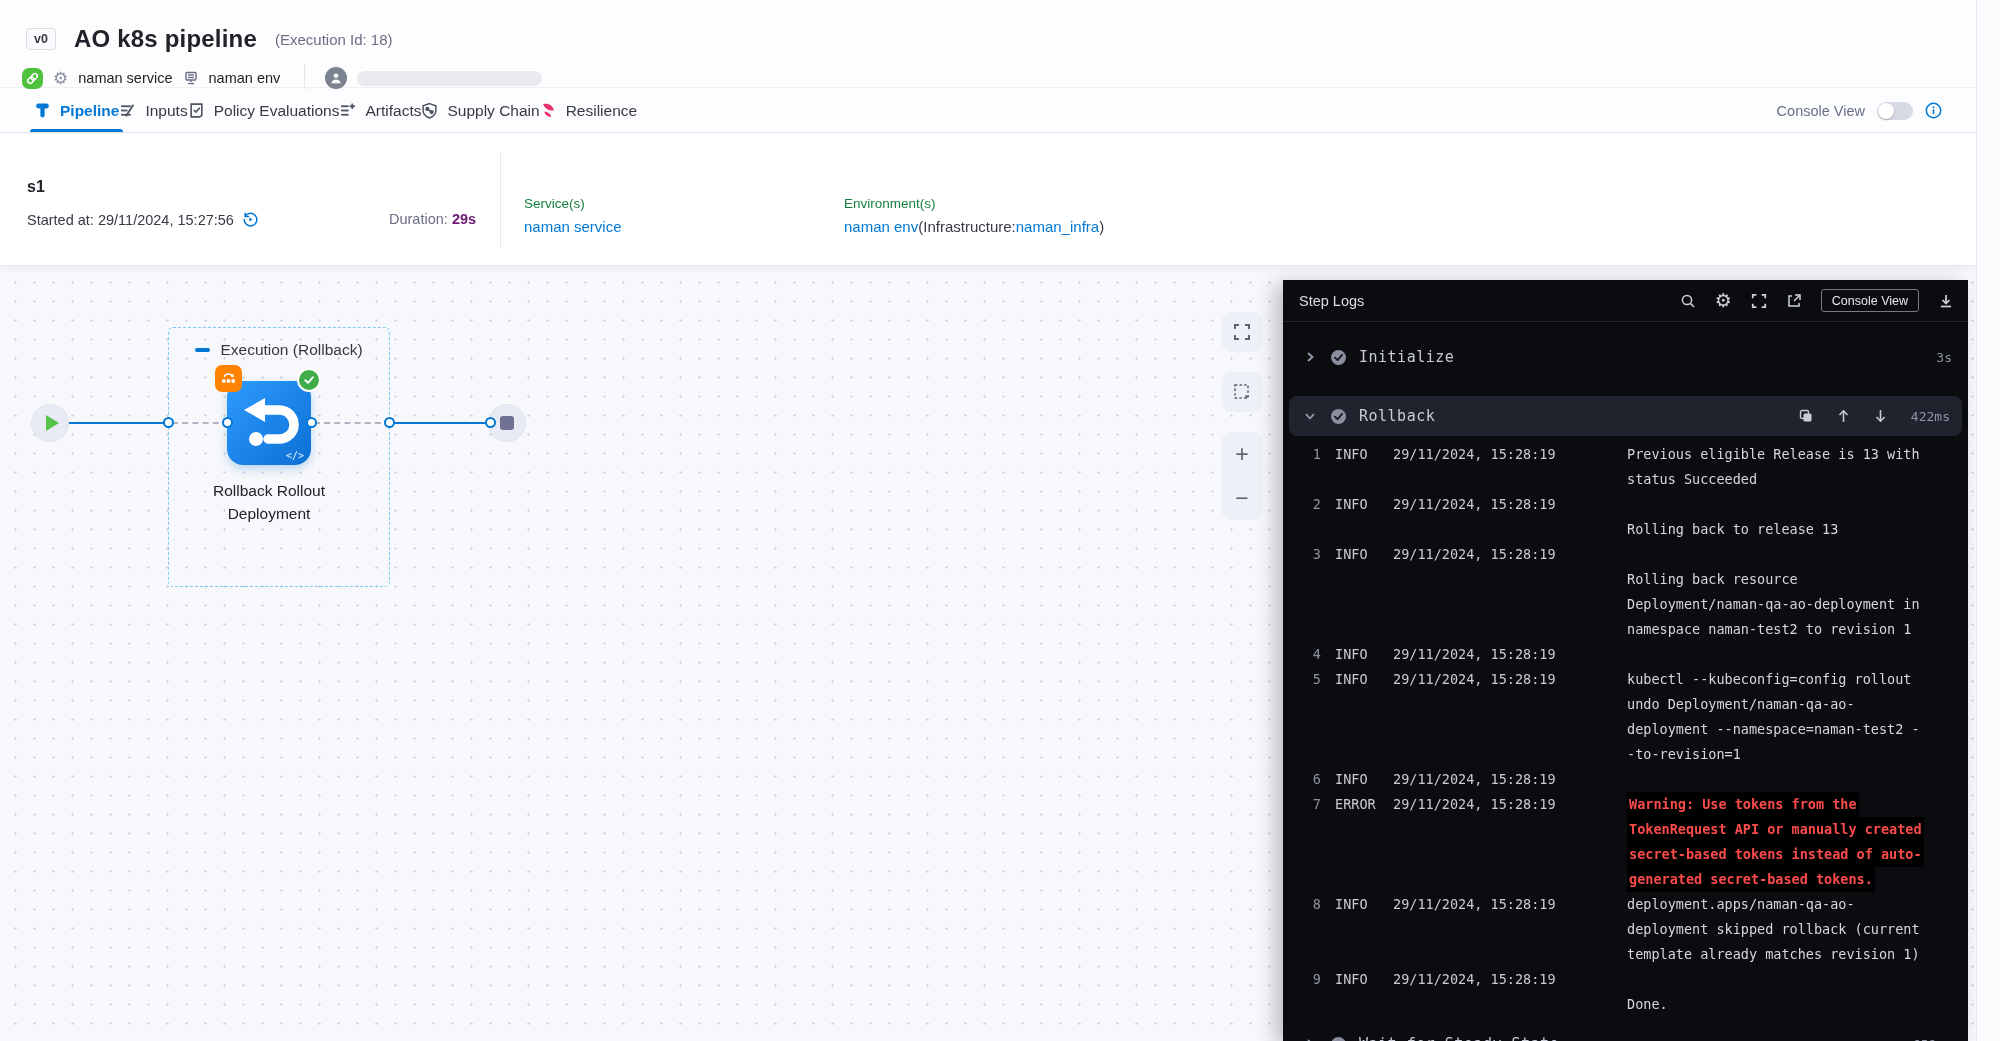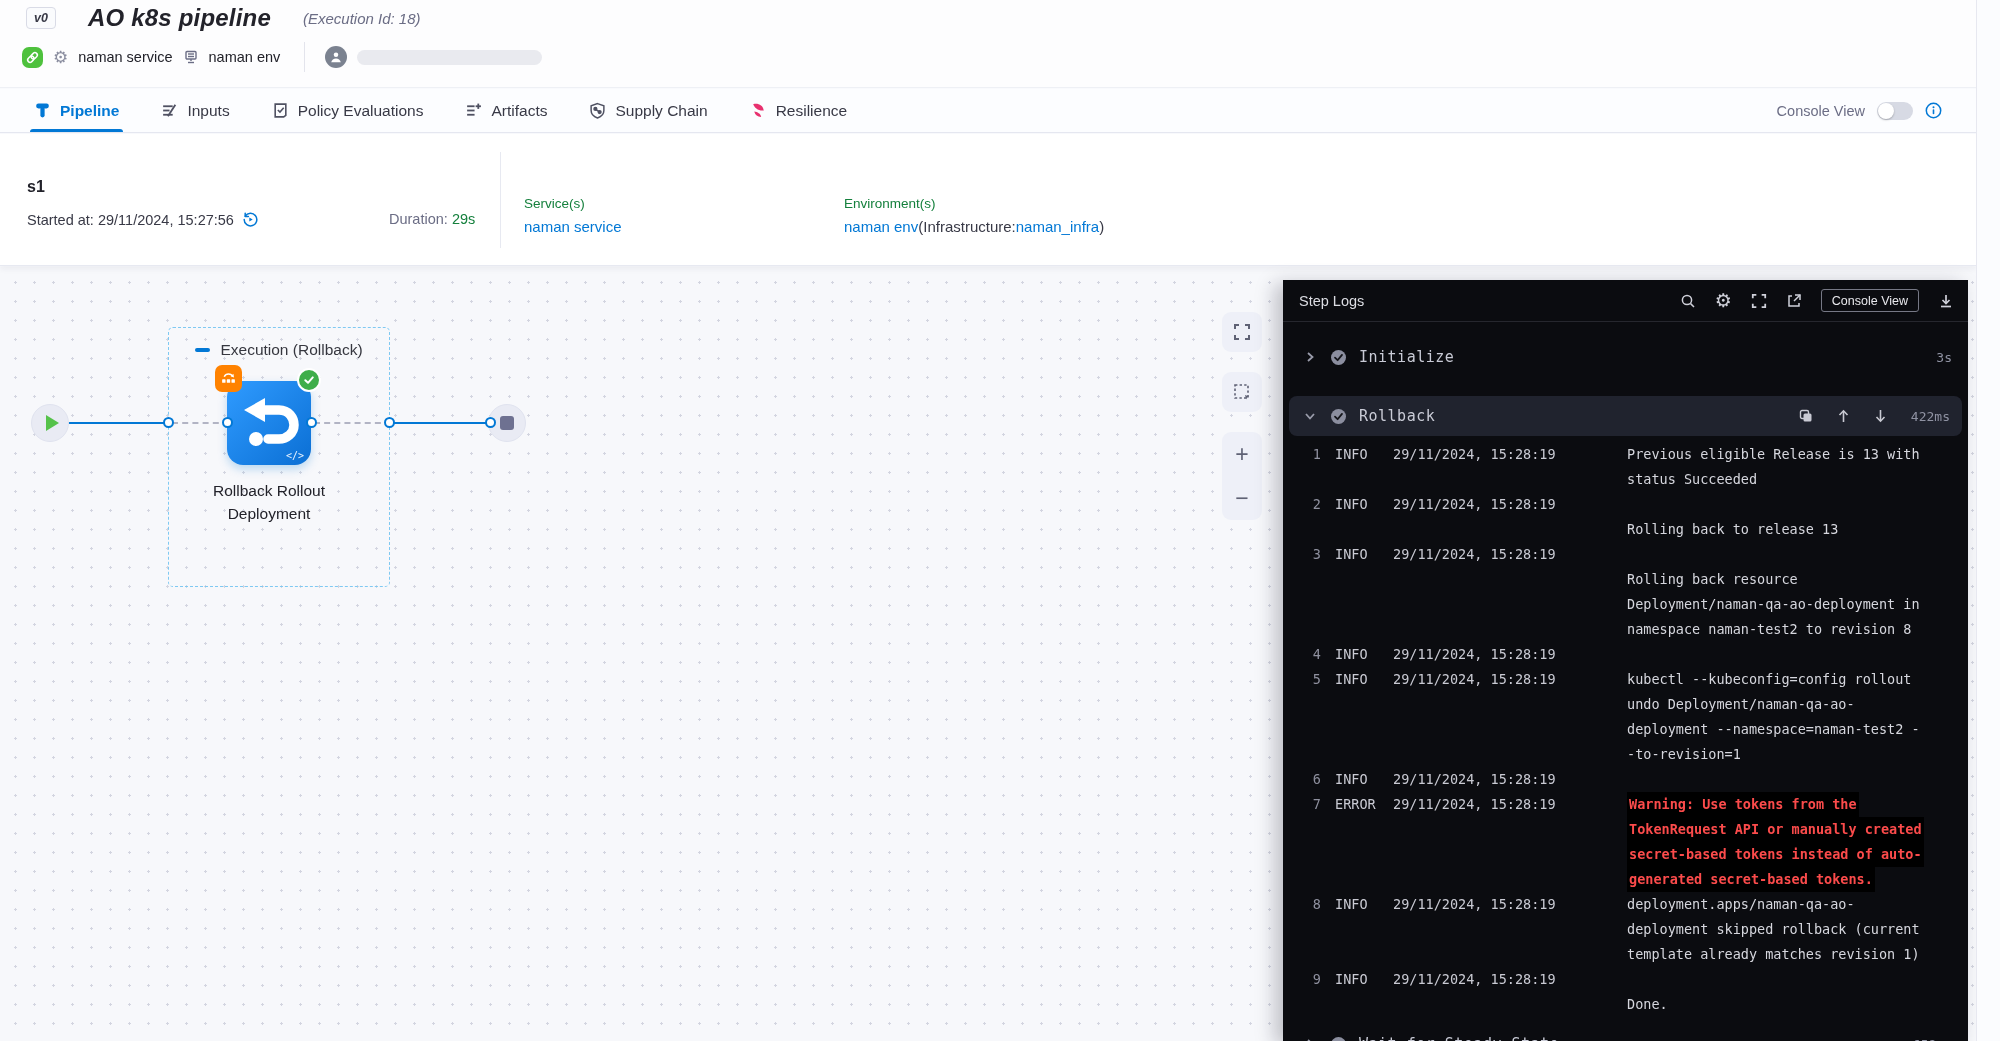--- a/index.html
+++ b/index.html
@@ -4,51 +4,51 @@
 <style>
   * { margin:0; padding:0; box-sizing:border-box; }
   html,body { width:2000px; height:1041px; overflow:hidden; }
   body { font-family:"Liberation Sans", sans-serif; background:#f9fafd; color:#22222a; position:relative; }
 
   
   .right-gutter { position:absolute; top:0; right:0; width:24px; height:1041px; background:#fbfcfe; border-left:1px solid #e7e8f0; z-index:40; }
 
   
   .top-header { position:absolute; top:0; left:0; width:1976px; height:88px; background:#fdfdfe; border-bottom:1px solid #eef0f5; z-index:10; }
-  .title-row { display:flex; align-items:center; gap:32px; padding:4px 0 0 26px;font-style:italic; }
+  .title-row { display:flex; align-items:center; gap:18px; padding:25px 0 0 26px; }
   .v-badge { font-size:12.5px; color:#383946; background:#fafbfd; border:1px solid #d9dbe6; border-radius:4px; padding:3px 7px; font-weight:600; }
   .pipeline-title { font-size:24px; font-weight:700; color:#22222a; letter-spacing:.2px; }
   .exec-id { font-size:15px; color:#6b6d85; }
   .meta-row { display:flex; align-items:center; gap:10px; padding:10px 0 0 22px; }
   .meta-row .svc-name, .meta-row .env-name { font-size:14.5px; color:#22222a; }
   .cd-badge { width:21px; height:21px; border-radius:7px; background:#4ec13d; display:flex; align-items:center; justify-content:center; }
   .meta-gear { font-size:17px; color:#8b8ea0; line-height:1; }
   .meta-vdiv { width:1px; height:30px; background:#e3e4ec; margin:0 10px 0 14px; }
   .avatar { width:22px; height:22px; border-radius:50%; background:#7b8290; display:flex; align-items:center; justify-content:center; }
   .redacted-pill { width:185px; height:15px; border-radius:8px; background:#e9eaef; filter:blur(.4px); }
 
   
   .tab-bar { position:absolute; top:89px; left:0; width:1976px; height:44px; background:#fcfdff; border-bottom:1px solid #e5e7f0; display:flex; align-items:center; padding-left:34px; z-index:10; }
-  .tabs { display:flex; align-items:center; gap:42px; height:100%; }
+  .tabs { display:flex; align-items:center; height:100%; }
   .tab { display:flex; align-items:center; gap:9px; font-size:15.5px; color:#383946; height:100%; position:relative; cursor:pointer; }
   .tab .t-ico { display:flex; }
   .tab.active { color:#0278d5; font-weight:700; }
   .tab.active::after { content:""; position:absolute; left:-4px; right:-4px; bottom:0; height:3px; border-radius:3px 3px 0 0; background:#0278d5; }
   .tabbar-right { margin-left:auto; display:flex; align-items:center; gap:12px; padding-right:34px; }
   .console-view-label { font-size:14.5px; color:#6b6d85; }
   .toggle { width:36px; height:18px; border-radius:10px; background:#d7dae4; position:relative; }
   .toggle .knob { position:absolute; left:1px; top:1px; width:16px; height:16px; border-radius:50%; background:#fff; box-shadow:0 1px 2px rgba(0,0,0,.25); }
 
   
   .stage-bar { position:absolute; top:134px; left:0; width:1976px; height:132px; background:#ffffff; border-bottom:1px solid #e7e9f1; box-shadow:0 3px 6px rgba(40,41,61,.06); z-index:9;padding-left:20px; }
   .stage-name { position:absolute; left:27px; top:44px; font-size:16px; font-weight:700; }
   .stage-start { position:absolute; left:27px; top:77px; font-size:14.5px; color:#383946; display:flex; align-items:center; gap:8px; }
   .stage-duration { position:absolute; left:389px; top:77px; font-size:14.5px; }
   .stage-duration .lbl { color:#6b6d85; }
-  .stage-duration .val { color:#15803d; font-weight:400; }
+  .stage-duration .val { color:#701a75; font-weight:700; }
   .stage-vdiv { position:absolute; left:500px; top:18px; width:1px; height:96px; background:#e7e9f1; }
   .col-label { font-size:13.5px; color:#15803d; }
   .svc-col { position:absolute; left:524px; top:62px; }
   .env-col { position:absolute; left:844px; top:62px; }
   .blue-link { color:#0278d5; font-size:15px; cursor:pointer; }
   .col-val { margin-top:7px; font-size:15px; }
   .dark-part { color:#383946; }
 
   
   .canvas { position:absolute; top:267px; left:0; width:1976px; height:774px; background-color:#f7f8fb;
@@ -432,21 +432,21 @@
         <div class="log-row">
           <span class="ln">2</span>
           <span class="lv">INFO</span>
           <span class="ts">29/11/2024, 15:28:19</span>
           <div class="msg"><div></div><div>Rolling back to release 13</div></div>
         </div>
         <div class="log-row">
           <span class="ln">3</span>
           <span class="lv">INFO</span>
           <span class="ts">29/11/2024, 15:28:19</span>
-          <div class="msg"><div></div><div>Rolling back resource</div><div>Deployment/naman-qa-ao-deployment in</div><div>namespace naman-test2 to revision 8</div></div>
+          <div class="msg"><div></div><div>Rolling back resource</div><div>Deployment/naman-qa-ao-deployment in</div><div>namespace naman-test2 to revision 1</div></div>
         </div>
         <div class="log-row">
           <span class="ln">4</span>
           <span class="lv">INFO</span>
           <span class="ts">29/11/2024, 15:28:19</span>
           <div class="msg"><div></div></div>
         </div>
         <div class="log-row">
           <span class="ln">5</span>
           <span class="lv">INFO</span>

